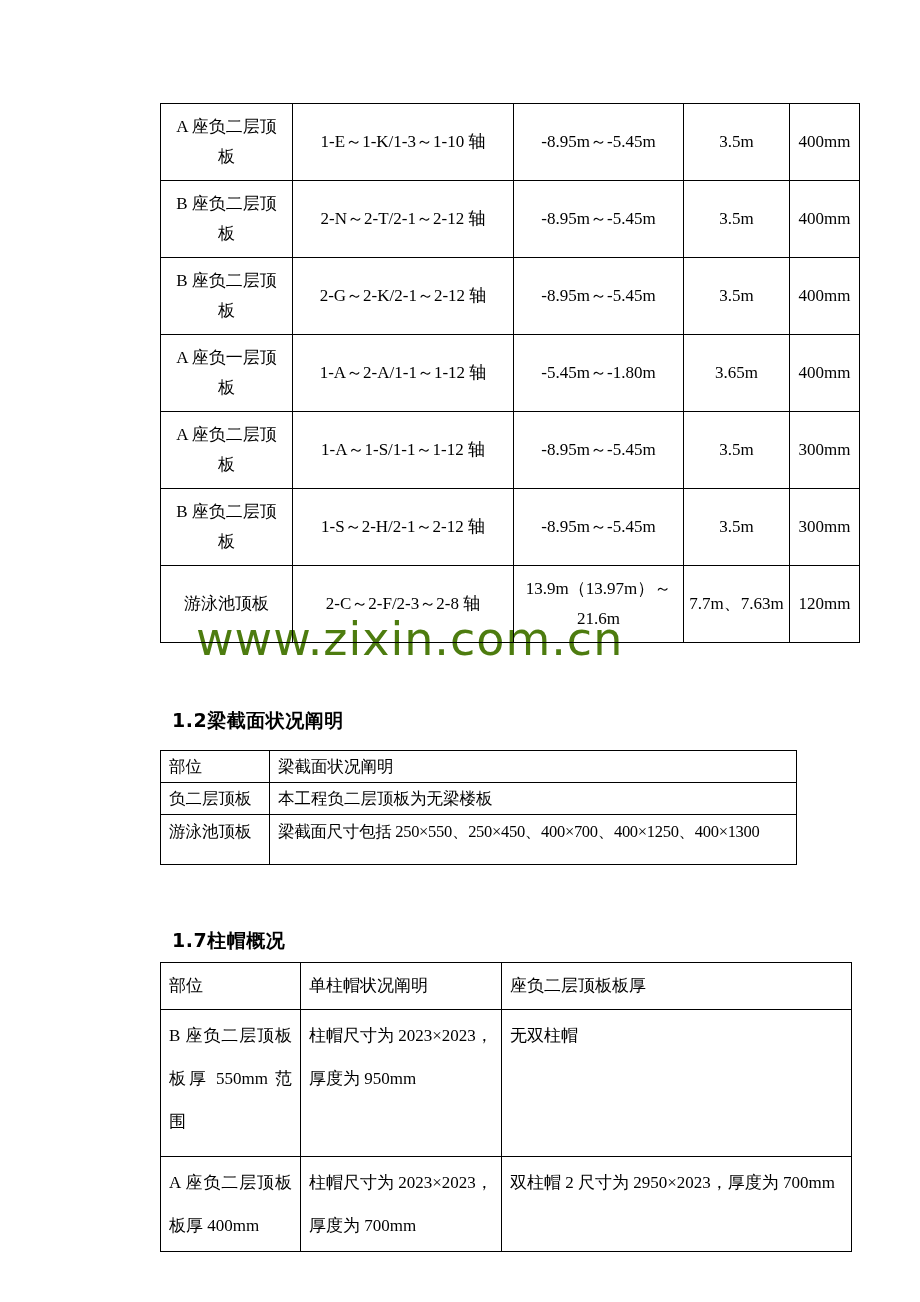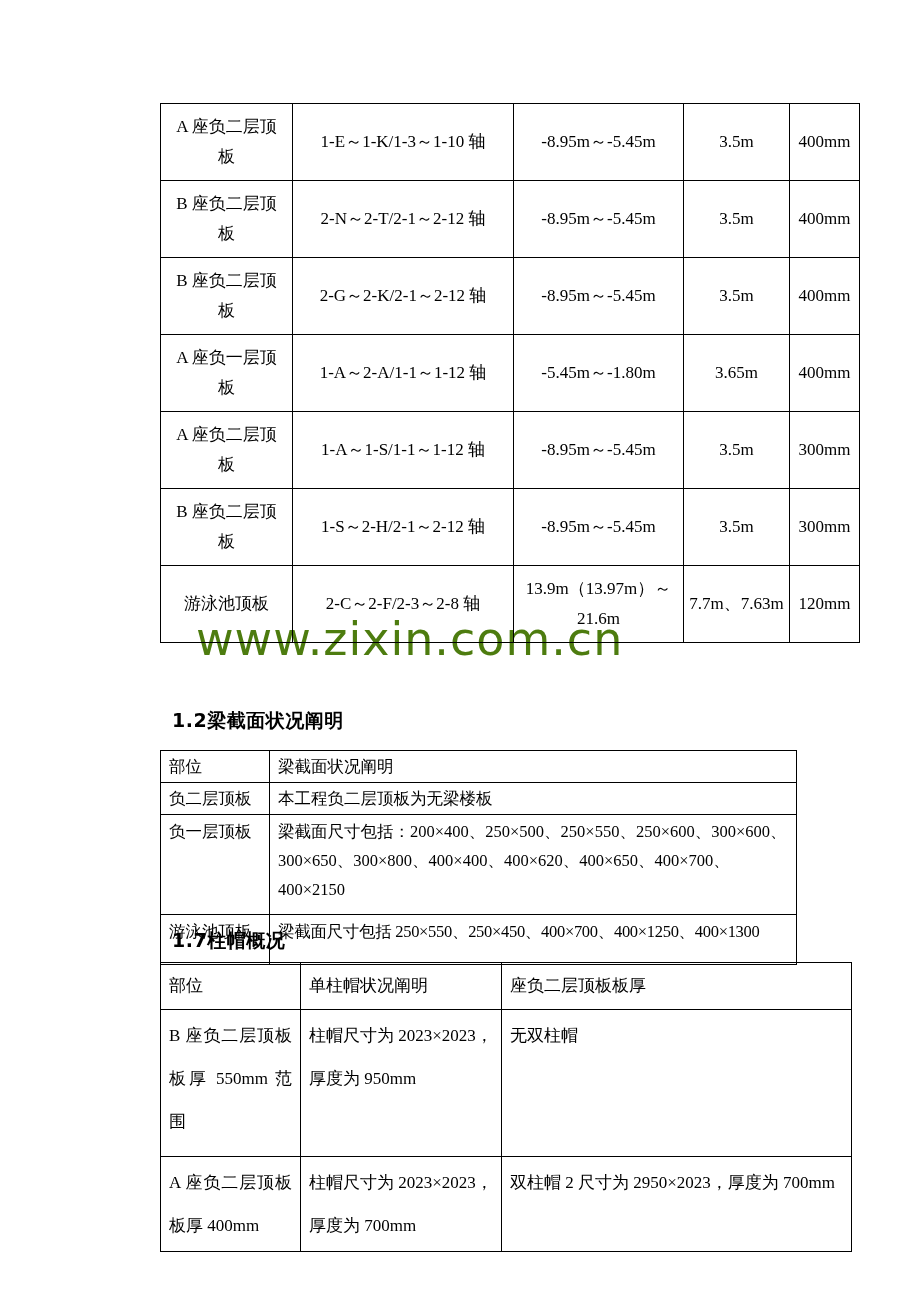--- a/index.html
+++ b/index.html
@@ -251,24 +251,20 @@
   <table id="table-beam">
     <tbody>
       <tr class="r-head">
         <td class="b-part">部位</td>
         <td class="b-desc">梁截面状况阐明</td>
       </tr>
       <tr class="r-b2">
         <td class="b-part">负二层顶板</td>
         <td class="b-desc">本工程负二层顶板为无梁楼板</td>
       </tr>
-      <tr class="r-b1">
-        <td class="b-part">负一层顶板</td>
-        <td class="b-desc">梁截面尺寸包括：200×400、250×500、250×550、250×600、300×600、300×650、300×800、400×400、400×620、400×650、400×700、400×2150</td>
-      </tr>
       <tr class="r-pool">
         <td class="b-part">游泳池顶板</td>
         <td class="b-desc tight">梁截面尺寸包括 250×550、250×450、400×700、400×1250、400×1300</td>
       </tr>
     </tbody>
   </table>
 
   <div class="section-heading" id="heading-13">
     <span class="num">1.7</span><span>柱帽概况</span>
   </div>

